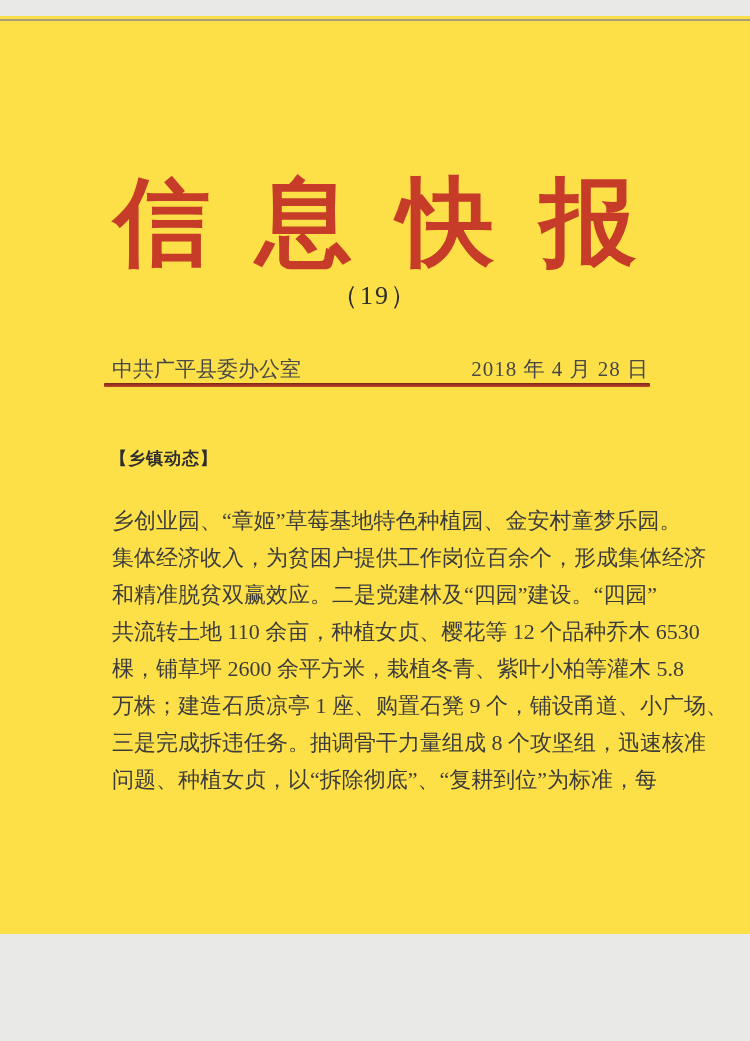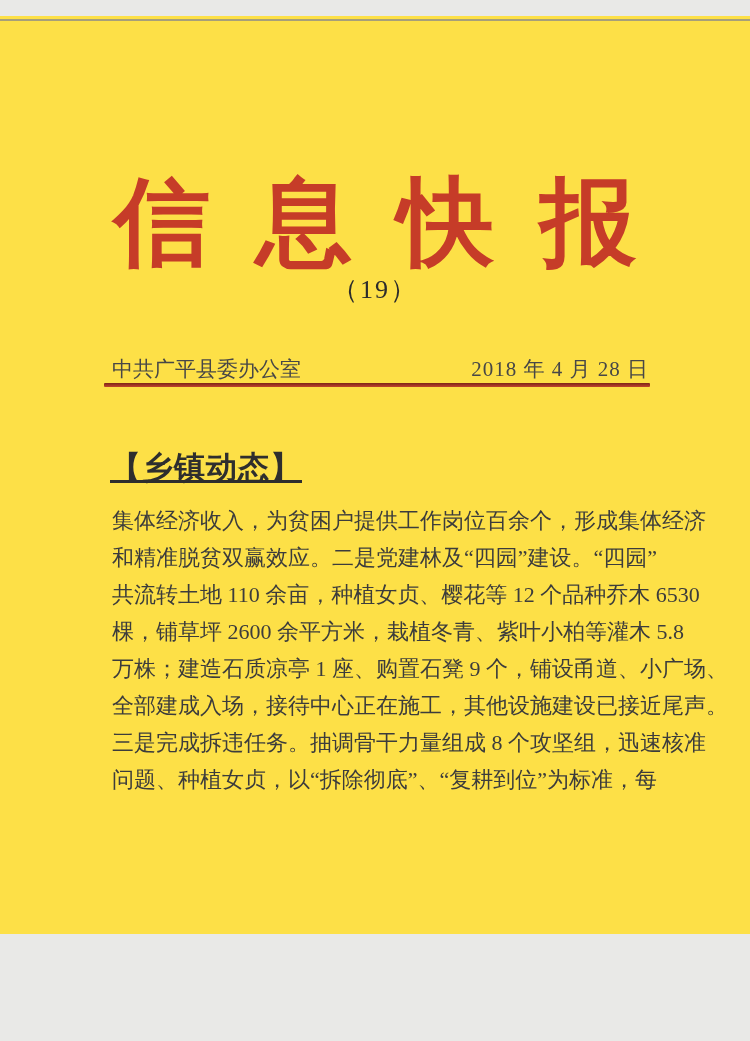--- a/index.html
+++ b/index.html
@@ -29,21 +29,21 @@
     font-size: 96px;
     line-height: 110px;
     font-weight: bold;
     color: #c63c28;
     letter-spacing: 46px;
     transform: translateX(23px);
     white-space: nowrap;
   }
   .issue {
     position: absolute;
-    top: 256px; left: 0;
+    top: 262px; left: 0;
     width: 100%;
     text-align: center;
     font-size: 26px;
     color: #2c2c2c;
     letter-spacing: 2px;
   }
   .header-row {
     position: absolute;
     top: 339px; left: 112px;
     width: 537px;
@@ -58,25 +58,24 @@
   .rule {
     position: absolute;
     top: 367px; left: 104px;
     width: 546px; height: 4px;
     background: linear-gradient(#7e2417, #c0452c);
     border-radius: 1px;
   }
   .section-title {
     position: absolute;
     top: 431px; left: 110px;
-    font-size: 31px;
+    font-size: 17px;
     font-weight: 600;
     color: #2e2e2e;
     letter-spacing: 1px;
-    text-decoration: underline;
   }
   .body {
     position: absolute;
     top: 490px; left: 112px;
     width: 537px;
     font-size: 22px;
     color: #3c3c3c;
   }
   .body .line {
     height: 37px;
@@ -110,25 +109,25 @@
   <div class="header-row">
     <span class="issuer">中共广平县委办公室</span>
     <span class="date">2018 年 4 月 28 日</span>
   </div>
 
   <div class="rule"></div>
 
   <div class="section-title">【乡镇动态】</div>
 
   <div class="body">
+    <div class="line">乡创业园、“章姬”草莓基地特色种植园、金安村童梦乐园。</div>
     <div class="line">集体经济收入，为贫困户提供工作岗位百余个，形成集体经济</div>
     <div class="line">和精准脱贫双赢效应。二是党建林及“四园”建设。“四园”</div>
     <div class="line">共流转土地 110 余亩，种植女贞、樱花等 12 个品种乔木 6530</div>
     <div class="line">棵，铺草坪 2600 余平方米，栽植冬青、紫叶小柏等灌木 5.8</div>
     <div class="line">万株；建造石质凉亭 1 座、购置石凳 9 个，铺设甬道、小广场、</div>
-    <div class="line">全部建成入场，接待中心正在施工，其他设施建设已接近尾声。</div>
     <div class="line">三是完成拆违任务。抽调骨干力量组成 8 个攻坚组，迅速核准</div>
     <div class="line">问题、种植女贞，以“拆除彻底”、“复耕到位”为标准，每</div>
   </div>
 
   <div class="footer">— 1 —</div>
 
 </div>
 
 </body></html>

